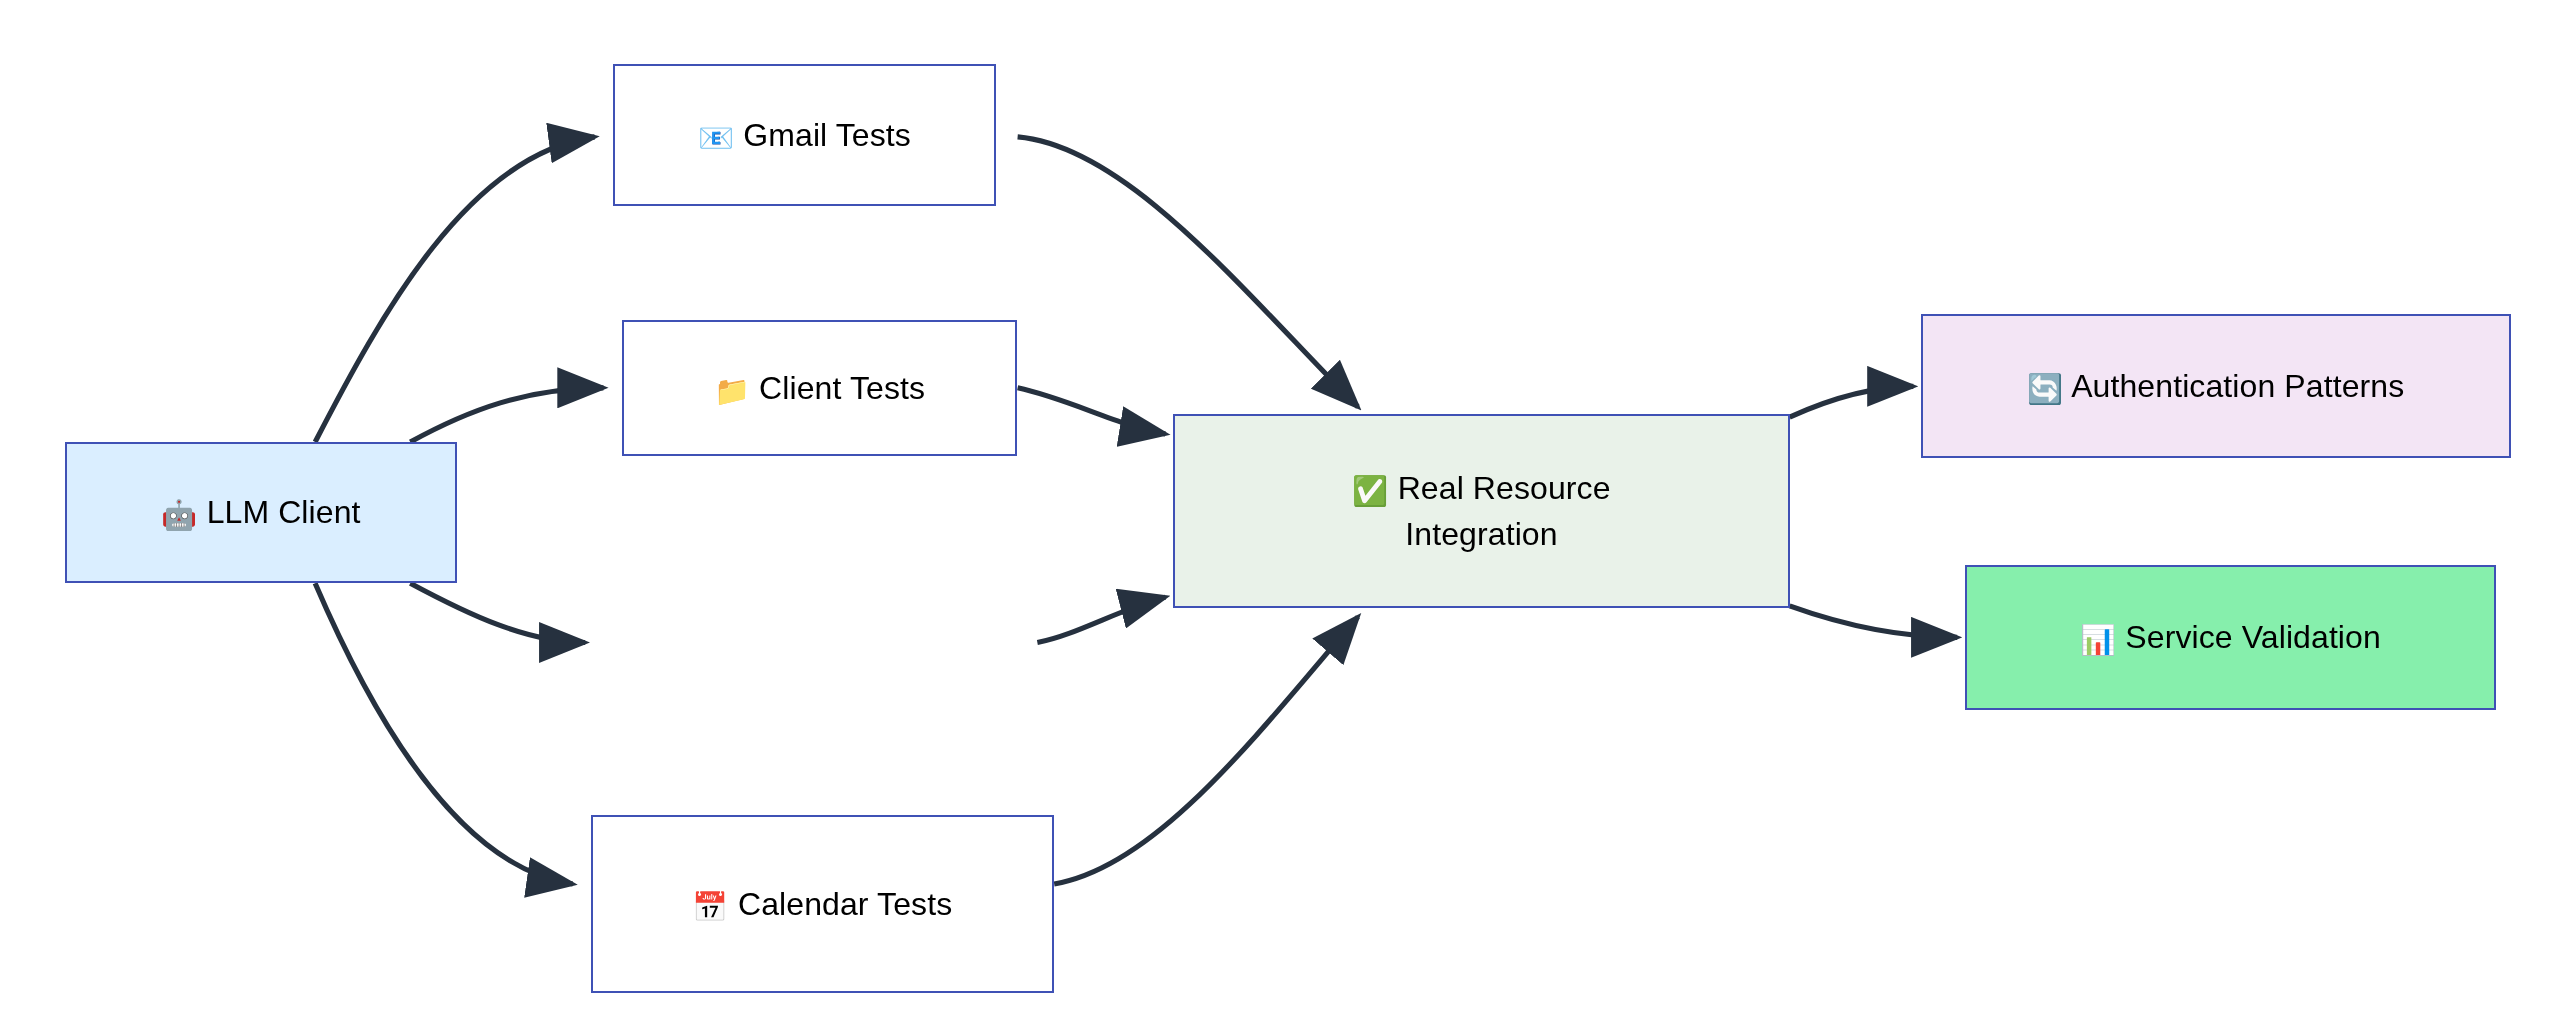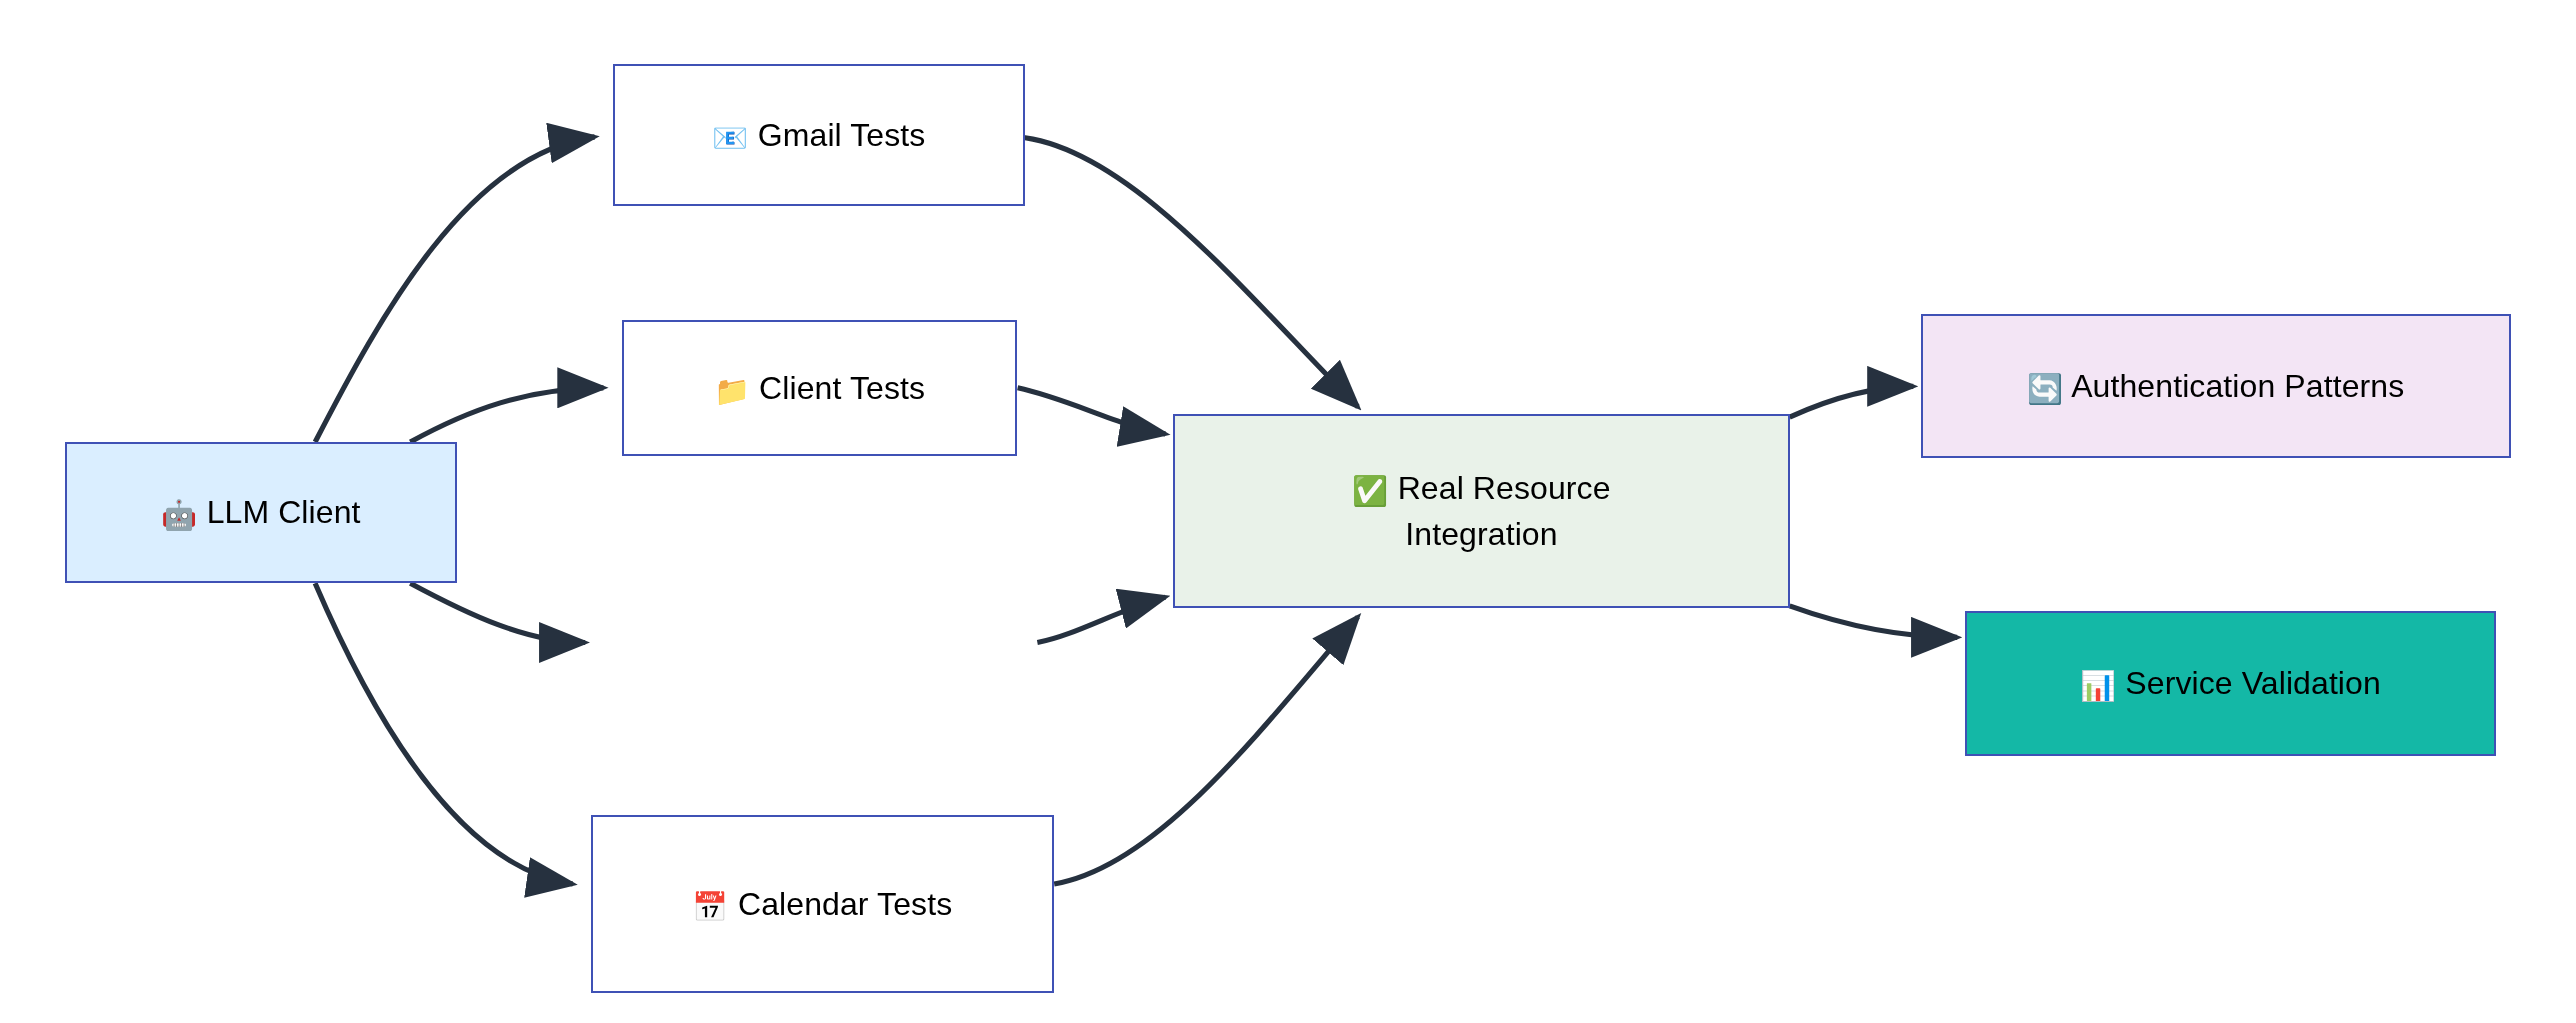--- a/index.html
+++ b/index.html
@@ -47,21 +47,21 @@
     display: block;
     padding: 0 7.3px;
   }
   .node .emoji {
     font-family: "DejaVu Sans", sans-serif;
     font-size: 29px;
     vertical-align: -1.5px;
   }
   
   #node-llm-client        { left: 65px;   top: 442px;  width: 392px; height: 141px; }
-  #node-gmail-tests       { left: 613px;  top: 64px;   width: 412px; height: 142px; }
+  #node-gmail-tests       { left: 613px;  top: 64px;   width: 383px; height: 142px; }
   #node-drive-tests       { left: 622px;  top: 320px;  width: 395px; height: 136px; }
   #node-sheets-tests      { left: 604px;  top: 575px;  width: 433px; height: 139px; }
   #node-calendar-tests    { left: 591px;  top: 815px; width: 463px; height: 178px; }
   #node-real-resource     { left: 1173px; top: 414px;  width: 617px; height: 194px; }
   #node-auth-patterns     { left: 1921px; top: 314px;  width: 590px; height: 144px; }
   #node-service-validation{ left: 1965px; top: 565px;  width: 531px; height: 145px; }
 </style>
 </head>
 <body>
 
@@ -116,18 +116,18 @@
 
   <div class="node" id="node-real-resource" style="background: rgb(233, 242, 233); border-color: rgb(63, 81, 181);">
     <span class="label"><span class="emoji">✅</span> <span>Real Resource
 Integration</span></span>
   </div>
 
   <div class="node" id="node-auth-patterns" style="background: rgb(243, 229, 245); border-color: rgb(63, 81, 181);">
     <span class="label"><span class="emoji">🔄</span> <span>Authentication Patterns</span></span>
   </div>
 
-  <div class="node" id="node-service-validation" style="background: #14b8a6; border-color: rgb(63, 81, 181); margin-top: 46px;">
+  <div class="node" id="node-service-validation" style="background: #86efac; border-color: rgb(63, 81, 181);">
     <span class="label"><span class="emoji">📊</span> <span>Service Validation</span></span>
   </div>
 
 </div>
 
 
 </body></html>

